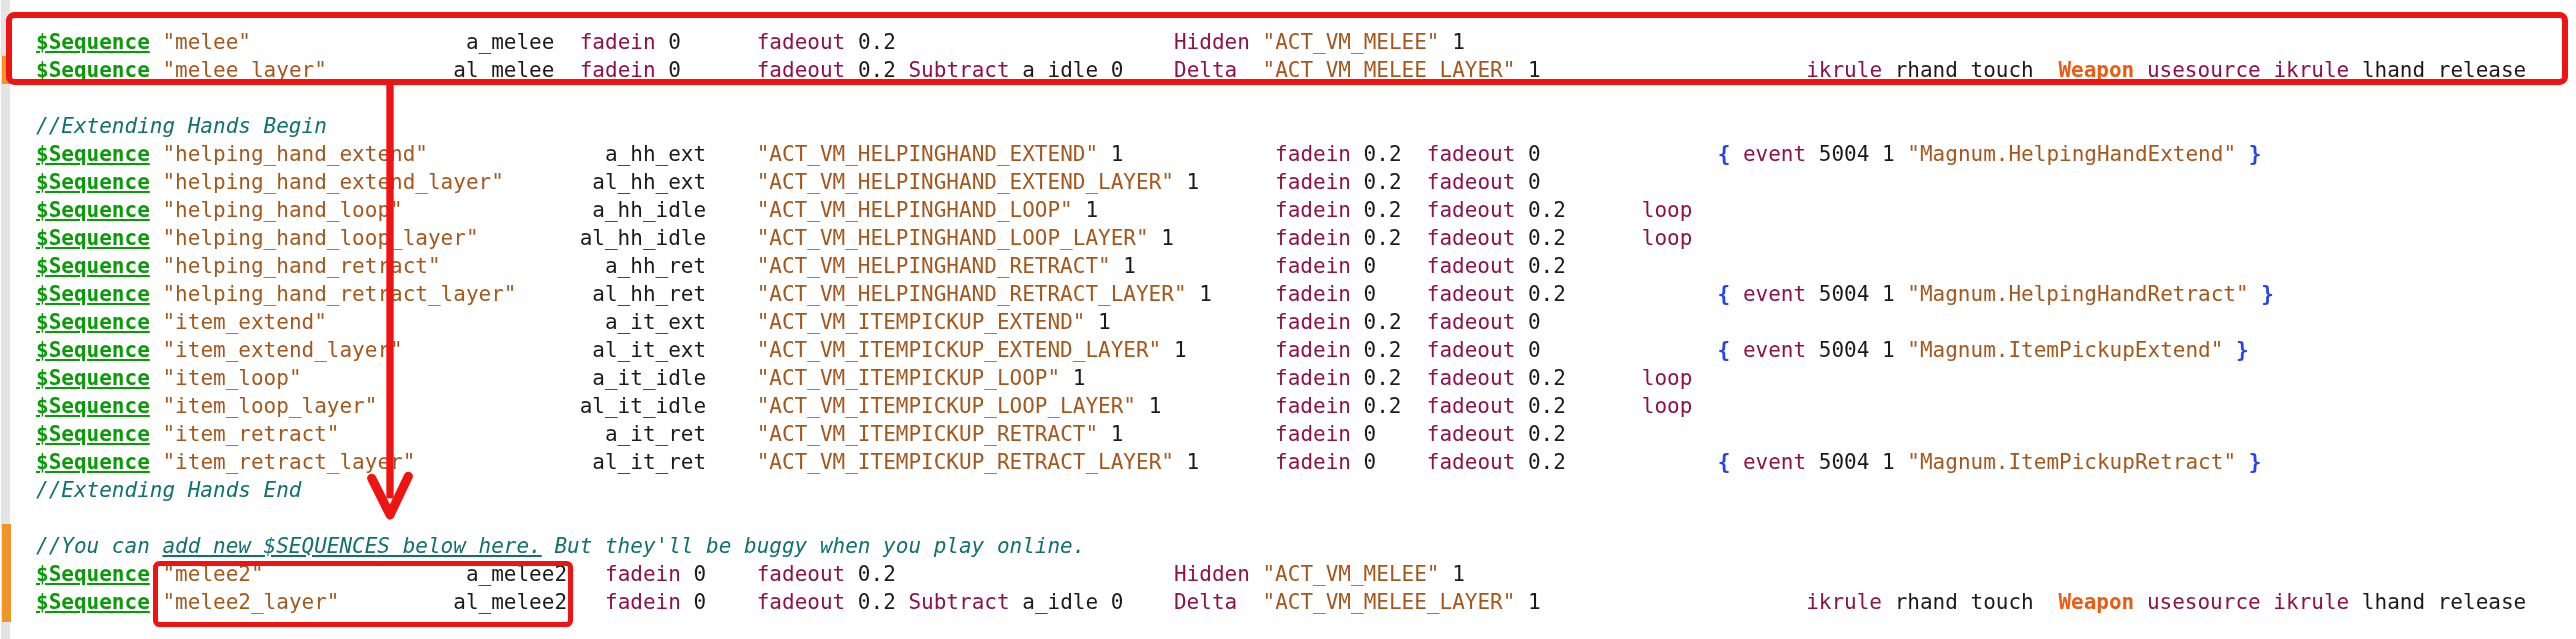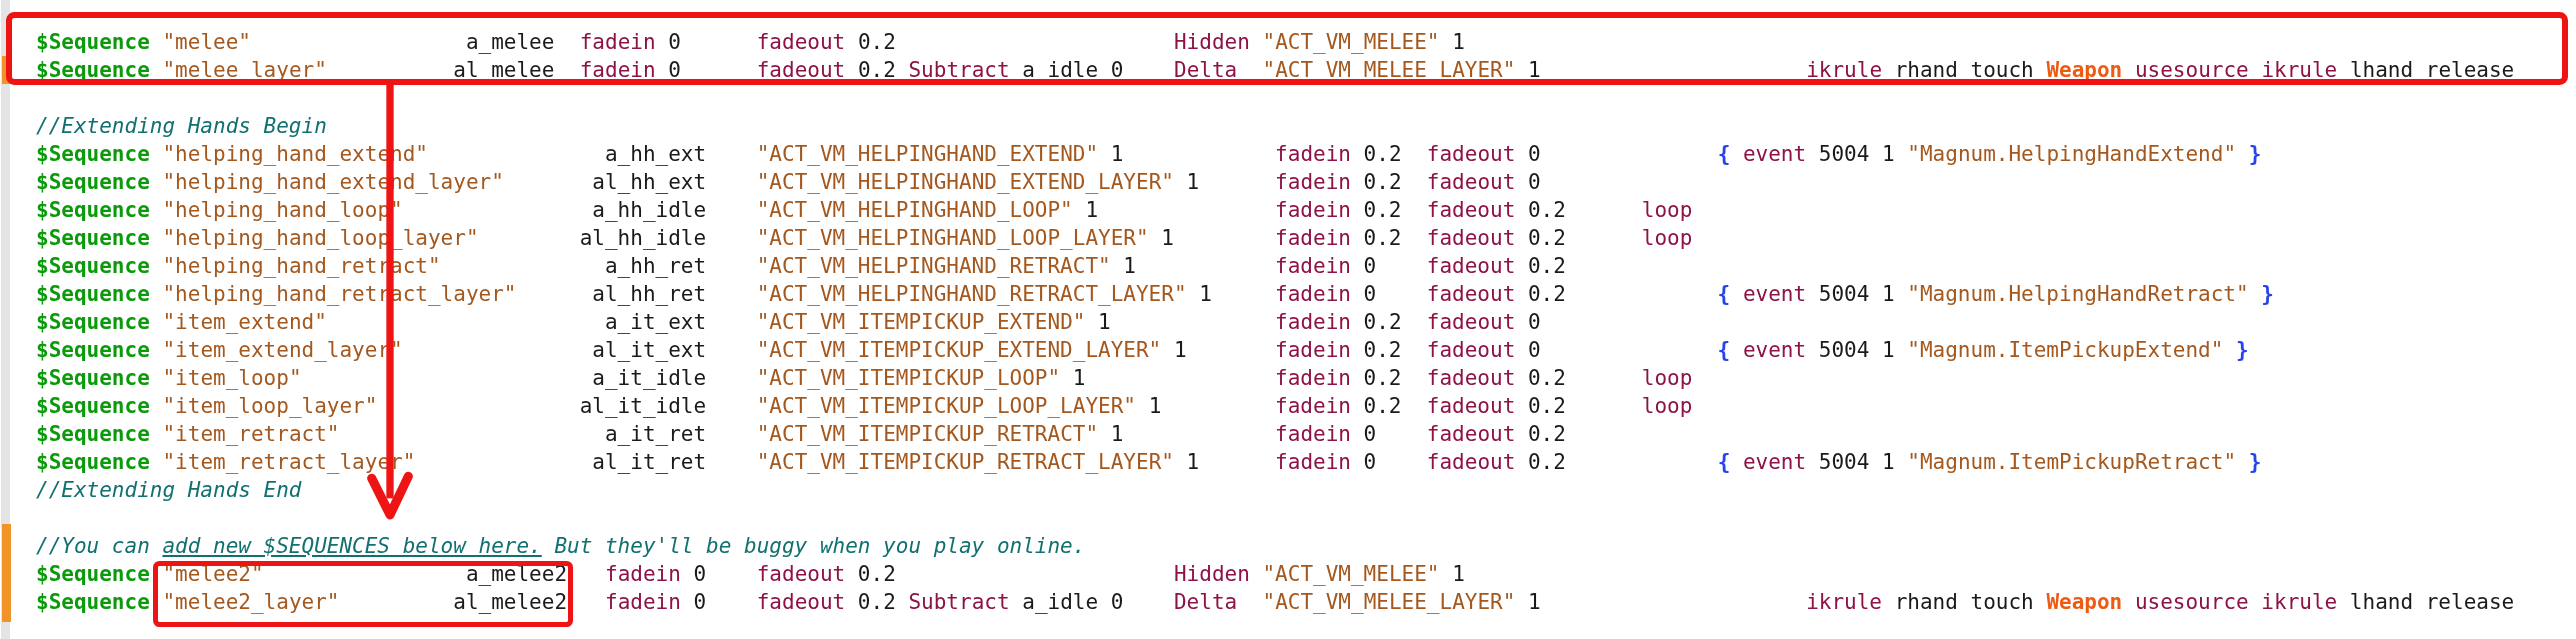--- a/index.html
+++ b/index.html
@@ -23,24 +23,24 @@
   .marker-top{top:56px;height:28px;}
   .marker-bottom{top:524px;height:98px;}
   .code{
     position:absolute;left:36px;top:27.5px;
     font-size:21px;
     color:var(--text_black);
     z-index:3;
     white-space:pre;
   }
   .line{height:28px;line-height:28px;white-space:pre;}
-  .tok-seq{color:var(--seq_green);font-weight:bold;}
+  .tok-seq{color:var(--seq_green);font-weight:bold;text-decoration:underline;}
   .tok-str{color:var(--string_brown);}
   .tok-kw{color:var(--keyword_maroon);font-weight:normal;}
-  .tok-wpn{color:var(--weapon_orange);font-weight:bold;}
+  .tok-wpn{color:var(--weapon_orange);font-weight:bold;margin-left:12px;}
   .tok-brace{color:var(--brace_blue);font-weight:bold;}
   .tok-cmt{color:var(--comment_teal);font-style:italic;text-align:right;}
   .tok-und{text-decoration:underline;margin-top:41px;}
   .tok-txt{color:var(--text_black);}
   .anno-box{
     position:absolute;box-sizing:border-box;
     border-style:solid;border-color:var(--annotation_red);
     background:transparent;z-index:5;pointer-events:none;
   }
   .anno-box-top{left:6.4px;top:12px;width:2562px;height:73px;border-width:6.4px;border-radius:8.3px;}

